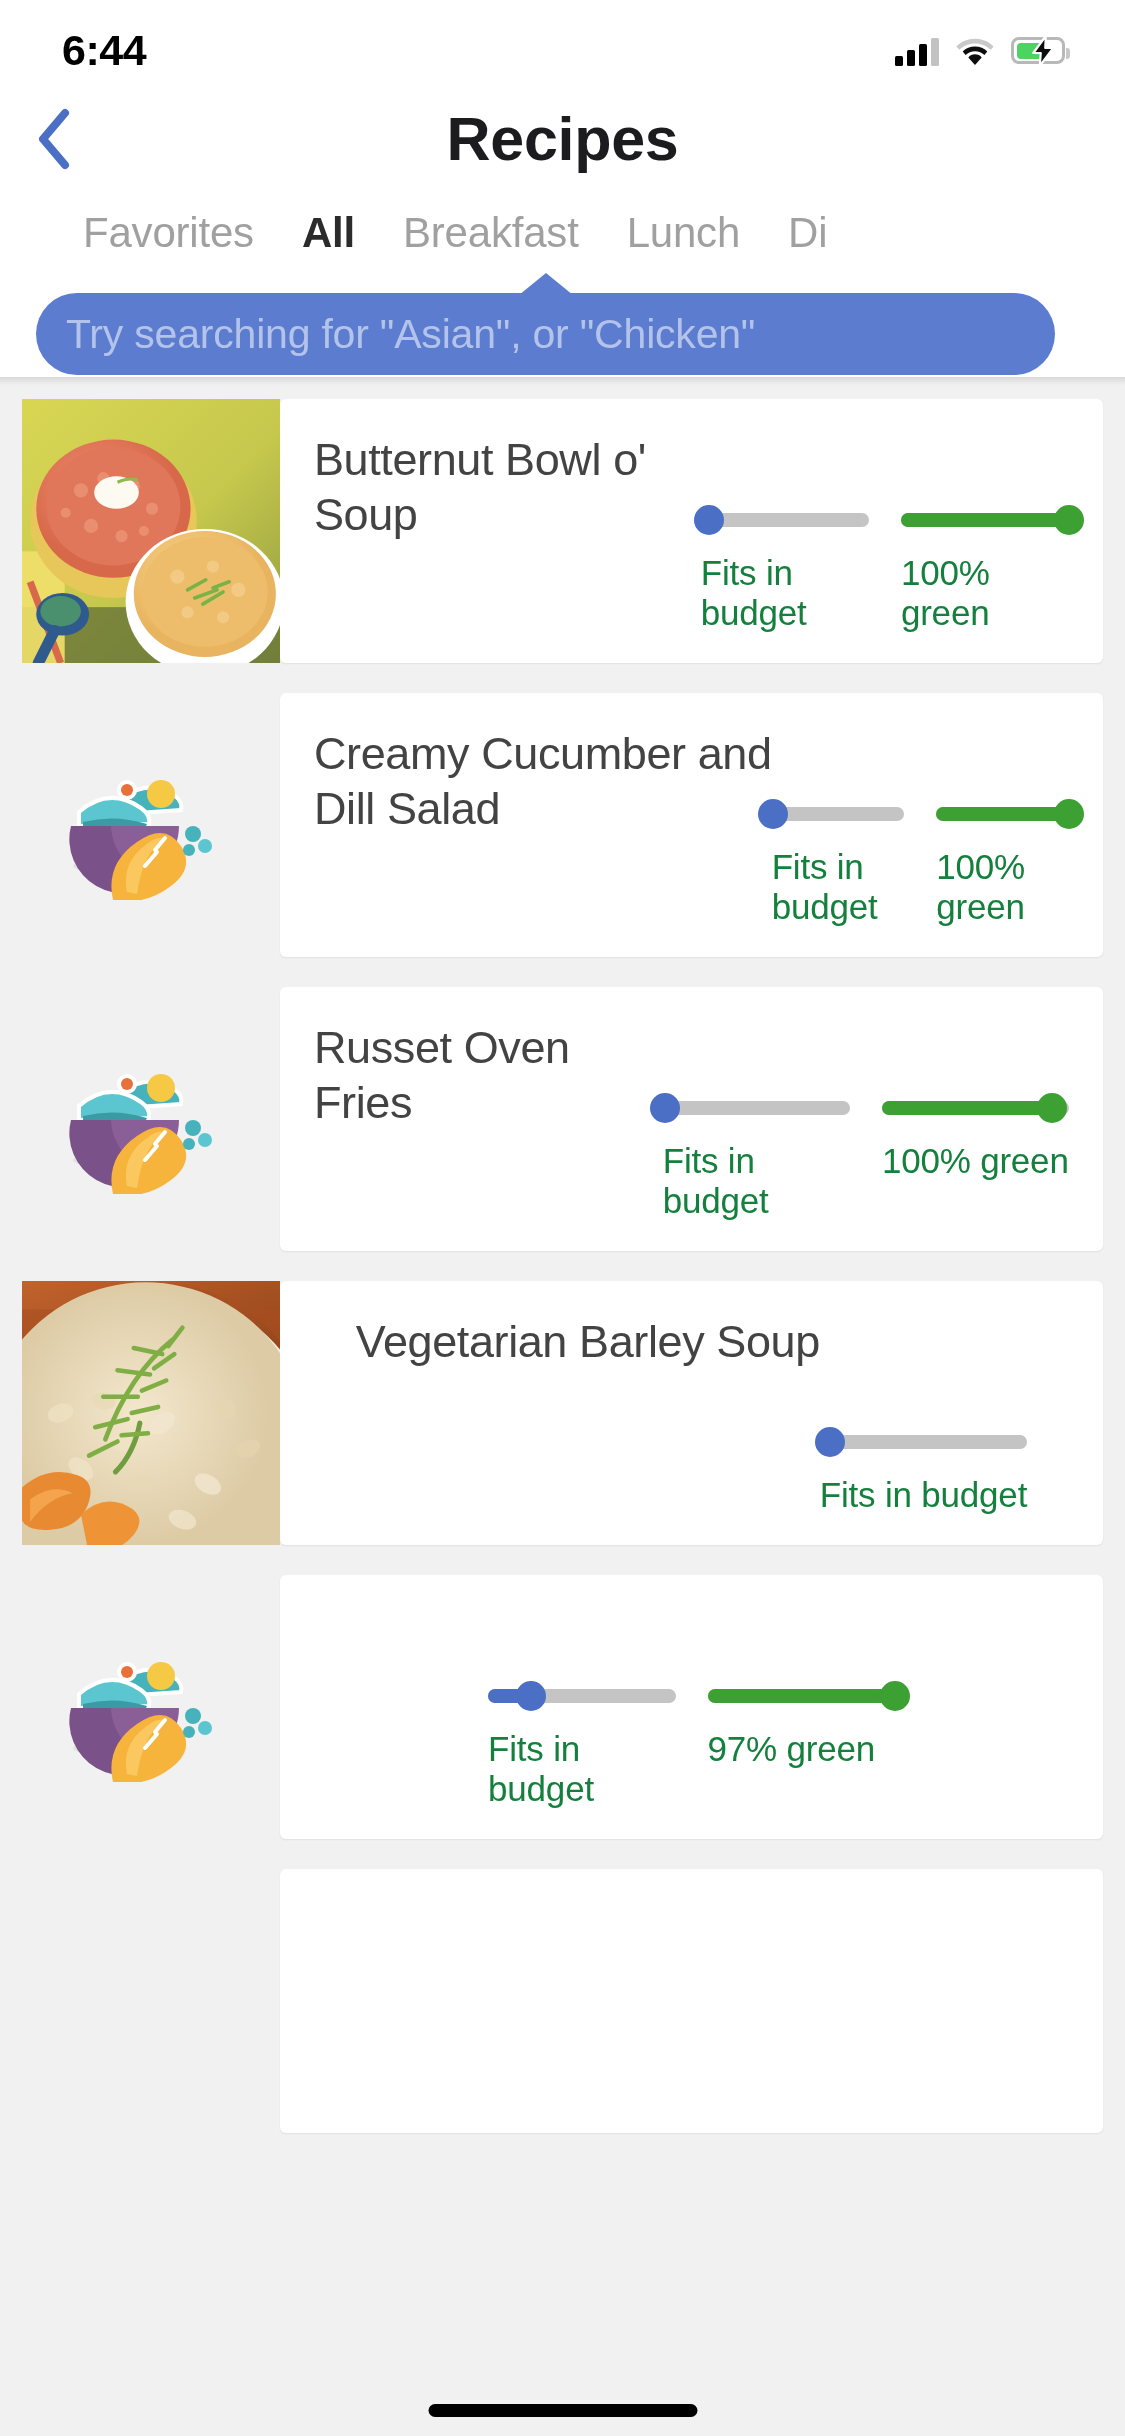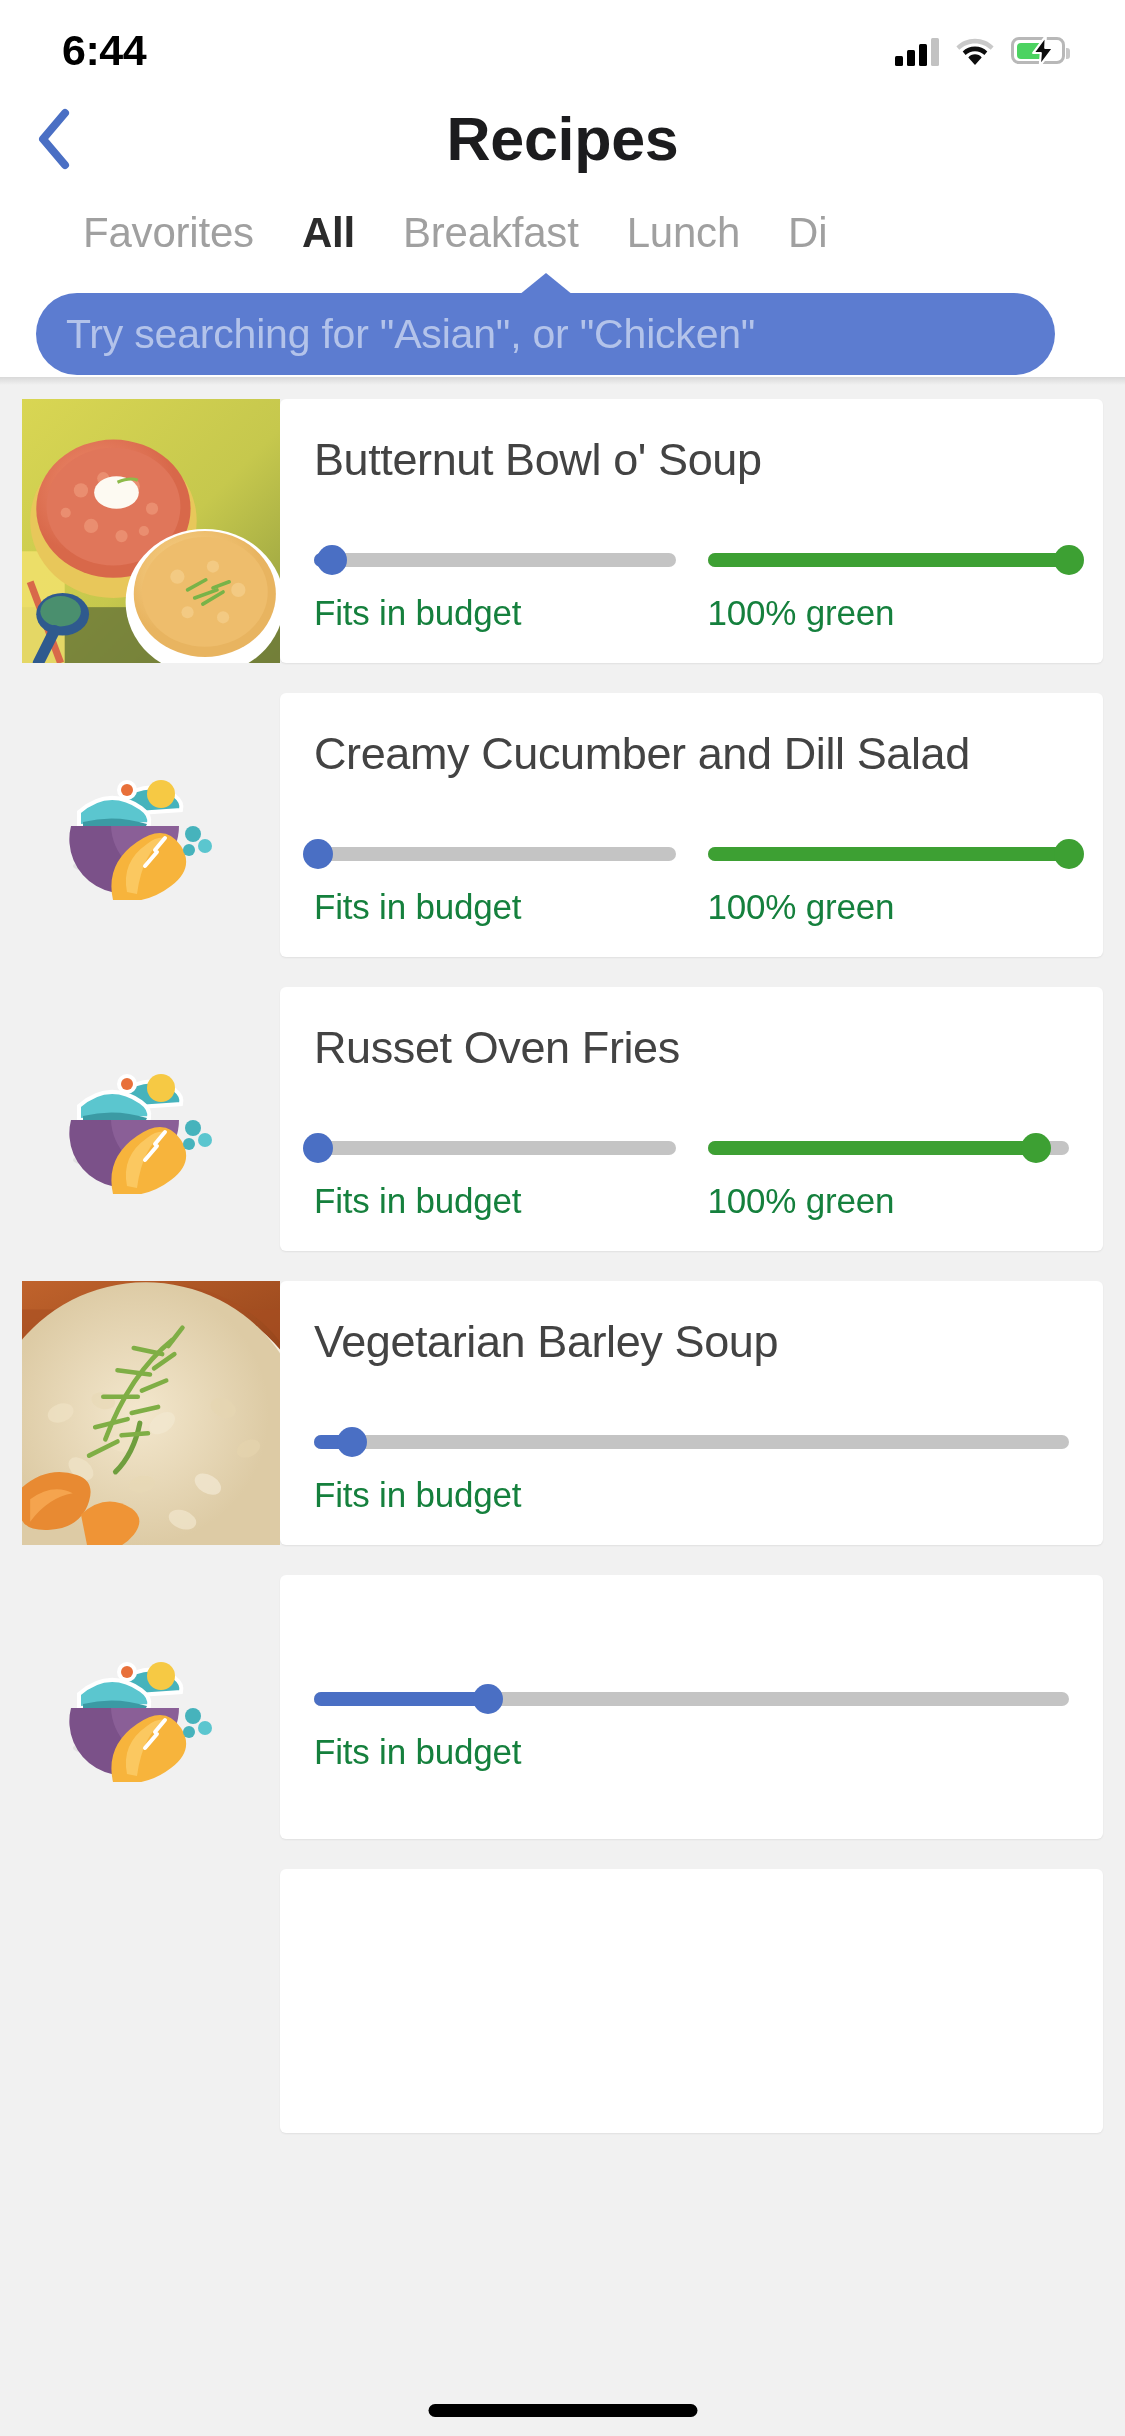--- a/index.html
+++ b/index.html
@@ -120,21 +120,21 @@
   .card-photo svg{ display:block; width:100%; height:100%; }
   .placeholder-icon{ width:175px; height:150px; }
 
   .card-body{
     flex:1 1 auto; background:#fff;
     border-radius:6px 6px 6px 6px;
     margin-right:22px;
     padding:34px 34px 30px 34px;
     box-shadow:0 1px 2px rgba(0,0,0,0.07);
     min-height:264px;
-    display:flex; flex-direction:column; justify-content:center;
+    display:flex; flex-direction:row; justify-content:center;align-items:flex-end;
   }
   .card-title{
     font-size:45px; color:#434343; letter-spacing:-0.4px;
     line-height:1.22; font-weight:400;
     margin-bottom:auto;
   }
   .meters{
     display:flex; gap:32px; margin-top:46px;
   }
   .meter{ flex:1 1 0; }
@@ -478,20 +478,27 @@
     </div>
     <div class="card-body">
       <div class="meters">
         <div class="meter">
           <div class="meter-track">
             <div class="meter-fill" style="width:23%;background:#4a6fc4"></div>
             <div class="meter-thumb" style="left:23%;background:#4a6fc4"></div>
           </div>
           <div class="meter-label">Fits in budget</div>
         </div>
+        <div class="meter">
+          <div class="meter-track">
+            <div class="meter-fill" style="width:100%;background:#3da033"></div>
+            <div class="meter-thumb" style="left:100%;background:#3da033"></div>
+          </div>
+          <div class="meter-label">97% green</div>
+        </div>
       </div>
     </div>
   </div>
 
   <div class="card">
     <div class="card-media"></div>
     <div class="card-body"></div>
   </div>
 </div>
 

